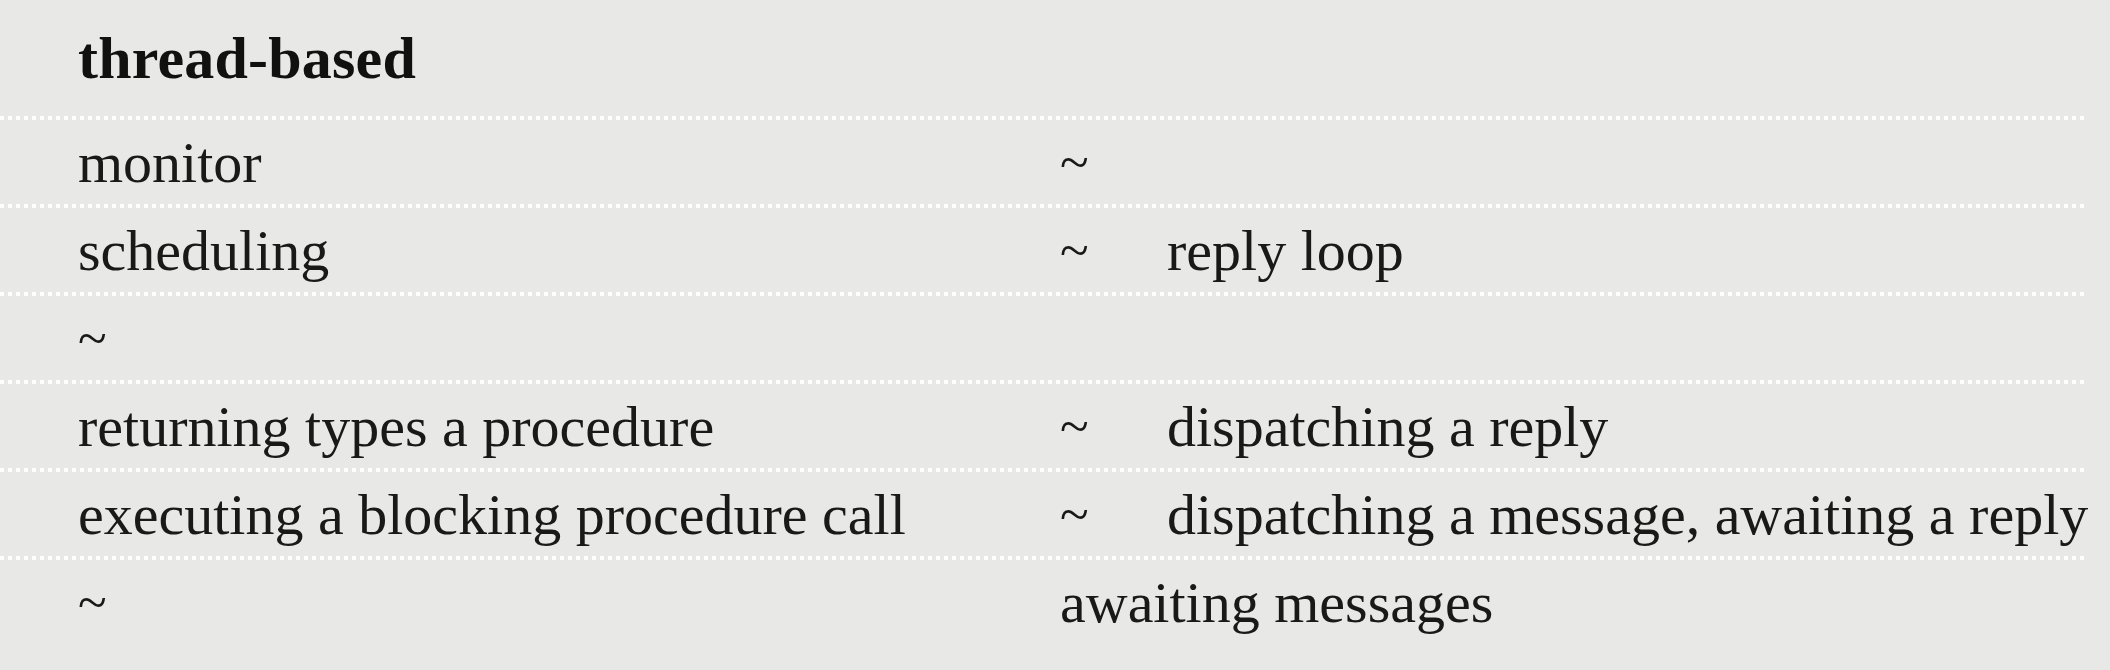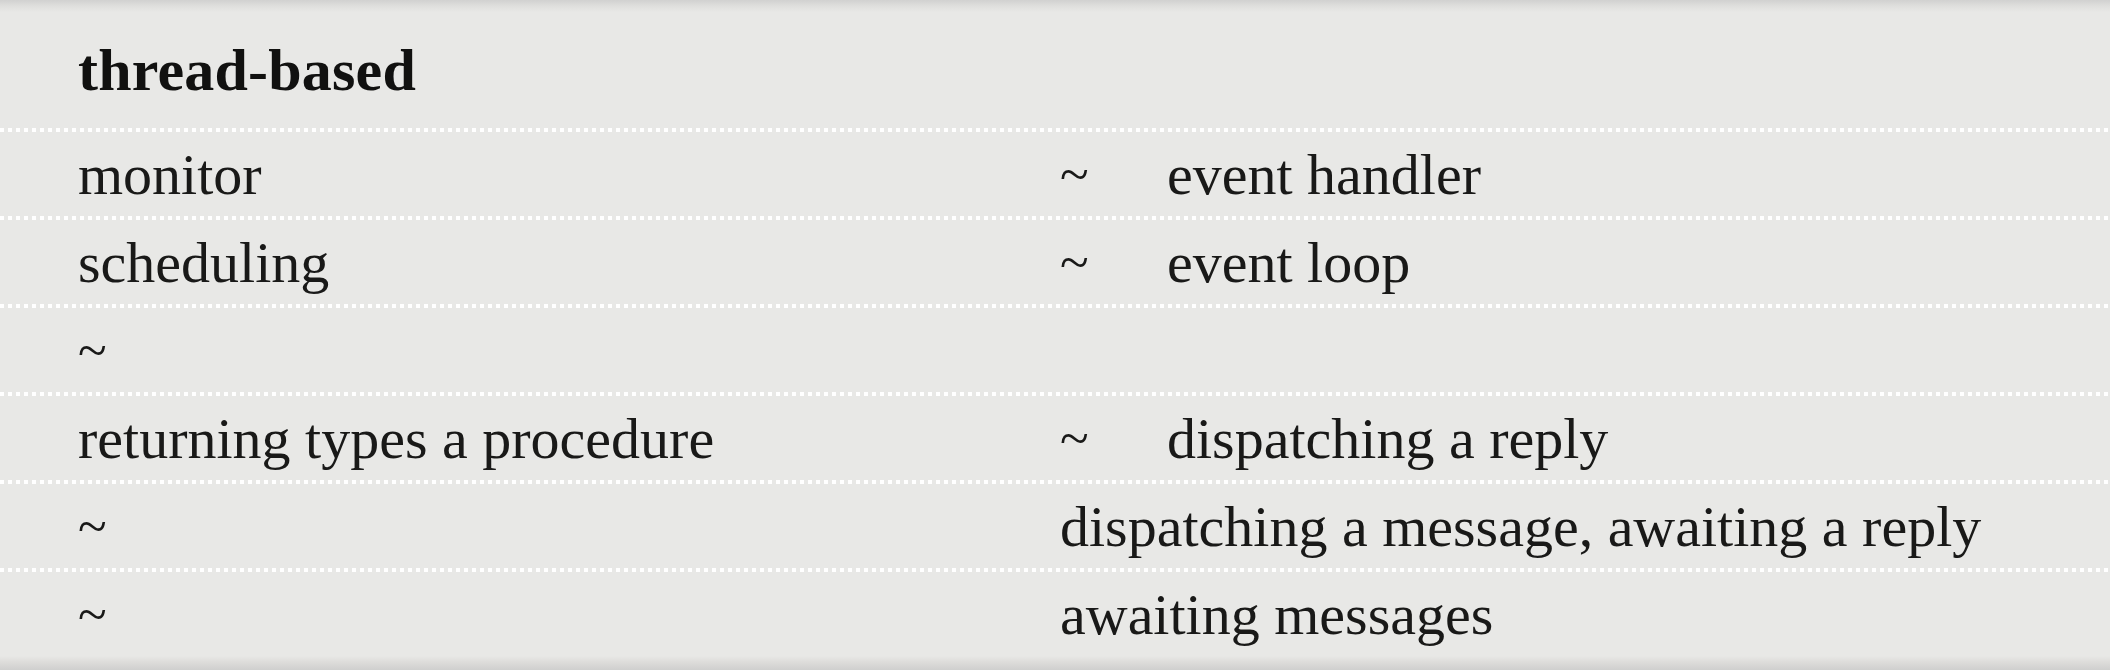--- a/index.html
+++ b/index.html
@@ -8,21 +8,21 @@
     font-family: "Liberation Serif", serif;
     background: #e8e8e6;
     overflow: hidden;
   }
   .slide {
     position: relative;
     width: 2110px;
     height: 670px;
     background: #e8e8e6;
     display: flex;
-    flex-direction: column;
+    flex-direction: row;
   }
   .edge-band-top {
     flex: none;
     height: 12px;
     background: linear-gradient(180deg, #d1d1d0 0%, #e0e0de 55%, #e8e8e6 100%);
   }
   .edge-band-bottom {
     flex: none;
     height: 14px;
     margin-top: auto;
@@ -74,44 +74,44 @@
 
     <div class="trow header-row">
       <div class="header-cell">thread-based</div>
       <div class="tilde-cell"></div>
     </div>
 
     <div class="row-divider"></div>
     <div class="trow data-row">
       <div class="cell">monitor</div>
       <div class="tilde-cell">~</div>
-      <div class="cell">event handler</div>
     </div>
 
     <div class="row-divider"></div>
     <div class="trow data-row">
       <div class="cell">scheduling</div>
       <div class="tilde-cell">~</div>
-      <div class="cell">event loop</div>
+      <div class="cell">reply loop</div>
     </div>
 
     <div class="row-divider"></div>
     <div class="trow data-row">
       <div class="tilde-cell">~</div>
     </div>
 
     <div class="row-divider"></div>
     <div class="trow data-row">
       <div class="cell">returning types a procedure</div>
       <div class="tilde-cell">~</div>
       <div class="cell">dispatching a reply</div>
     </div>
 
     <div class="row-divider"></div>
     <div class="trow data-row">
+      <div class="cell">executing a blocking procedure call</div>
       <div class="tilde-cell">~</div>
       <div class="cell">dispatching a message, awaiting a reply</div>
     </div>
 
     <div class="row-divider"></div>
     <div class="trow data-row">
       <div class="tilde-cell">~</div>
       <div class="cell">awaiting messages</div>
     </div>
 

